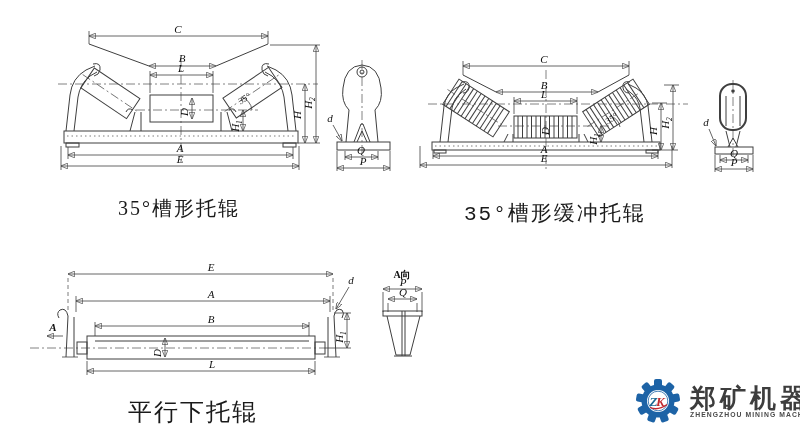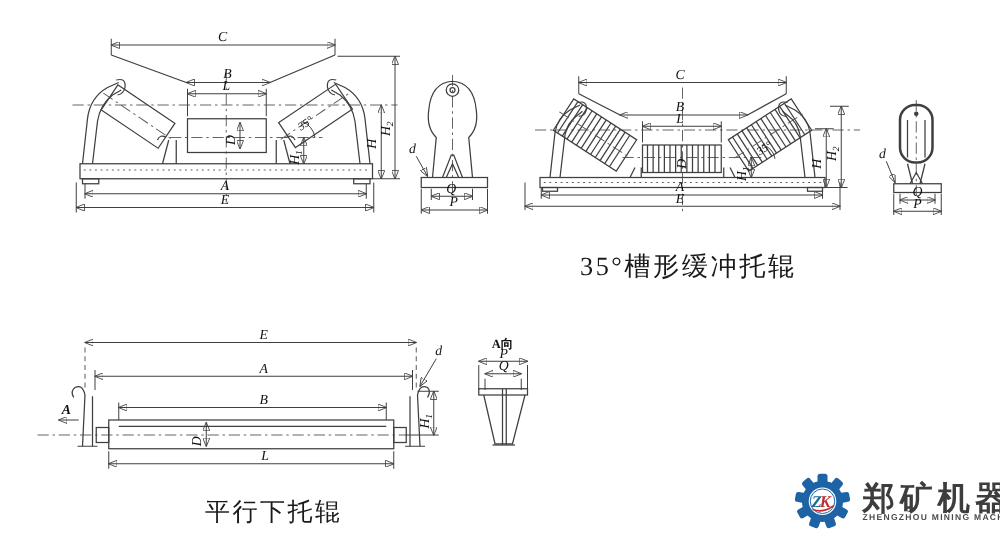--- a/index.html
+++ b/index.html
@@ -15,22 +15,22 @@
   #dw .thick{stroke-width:2;}
   #dw .fillc{fill:#3f3f3f;stroke:none;}
   #dw text{font:italic 11px "Liberation Serif",serif;fill:#111;text-anchor:middle;stroke:none;}
   #dw text .sub{font-size:7.5px;}
   #dw .ang{font-size:9px;}
   #dw .sec{font-weight:bold;}
   #dw .vlab{font-size:10px;font-weight:bold;font-style:normal;font-family:"Liberation Serif",serif;}
   .cap{position:absolute;color:#1a1a1a;font-family:"Liberation Serif",serif;
        letter-spacing:2px;white-space:nowrap;}
   #cap1{left:118px;top:195px;font-size:20px;}
-  #cap2{left:464px;top:199px;font-size:21px;}
-  #cap3{left:128px;top:396px;font-size:20px;margin-left:36px;}
+  #cap2{left:464px;top:199px;font-size:21px;font-family:Liberation Mono, monospace;}
+  #cap3{left:128px;top:396px;font-size:24px;}
   #logo{position:absolute;left:630px;top:373px;width:168px;height:52px;text-decoration:underline;}
   #logo .cn{position:absolute;left:60px;top:8px;font-size:26px;font-weight:bold;
             letter-spacing:4px;color:#3d3d3d;white-space:nowrap;}
   #logo .en{position:absolute;left:60px;top:38px;font-size:6.8px;font-weight:bold;
             letter-spacing:1.05px;color:#4a4a4a;white-space:nowrap;}
 </style>
 </head>
 <body>
 
 <div id="stage">
@@ -344,20 +344,21 @@
       <text x="403" y="296">Q</text>
 
       <rect x="383" y="311" width="39" height="5"></rect>
       <path d="M387,316 L396,355 L410,355 L420,316"></path>
       <line x1="394" y1="356" x2="412" y2="356"></line>
       <line x1="402" y1="311" x2="402" y2="356"></line>
       <line x1="405" y1="311" x2="405" y2="356"></line>
     </g>
   </svg>
 
+  <div class="cap" id="cap1">35°槽形托辊</div>
   <div class="cap" id="cap2">35°槽形缓冲托辊</div>
   <div class="cap" id="cap3">平行下托辊</div>
 
   <div id="logo">
     <svg width="52" height="52" viewBox="-26 -26 52 52" style="position:absolute;left:2px;top:2px;">
       <g fill="#1d63a6" stroke="none">
         <g transform="rotate(0)">
             <rect x="-4" y="-22" width="8" height="8" rx="2"></rect>
           </g>
         <g transform="rotate(40)">

